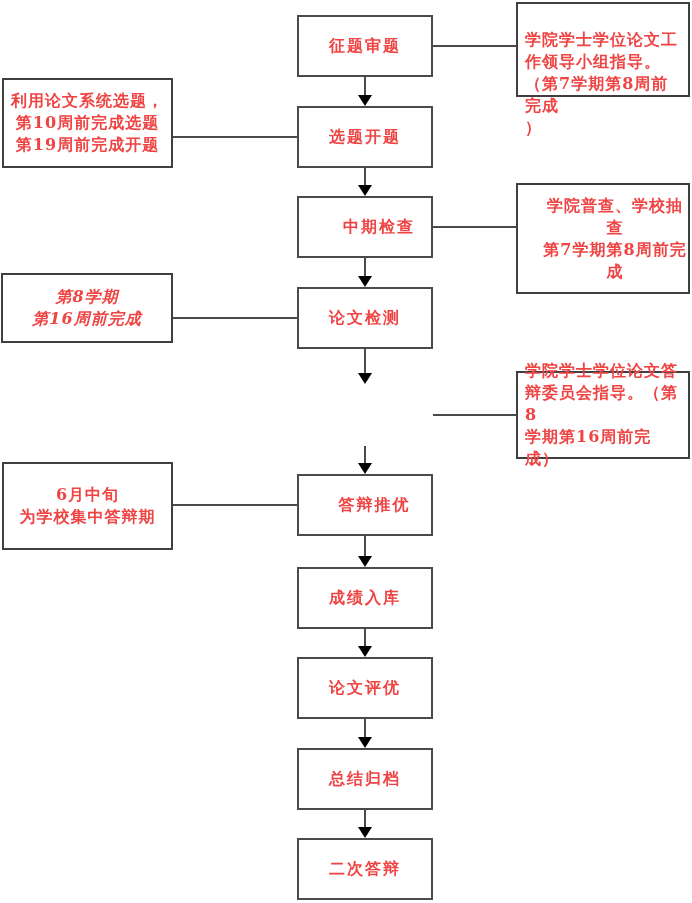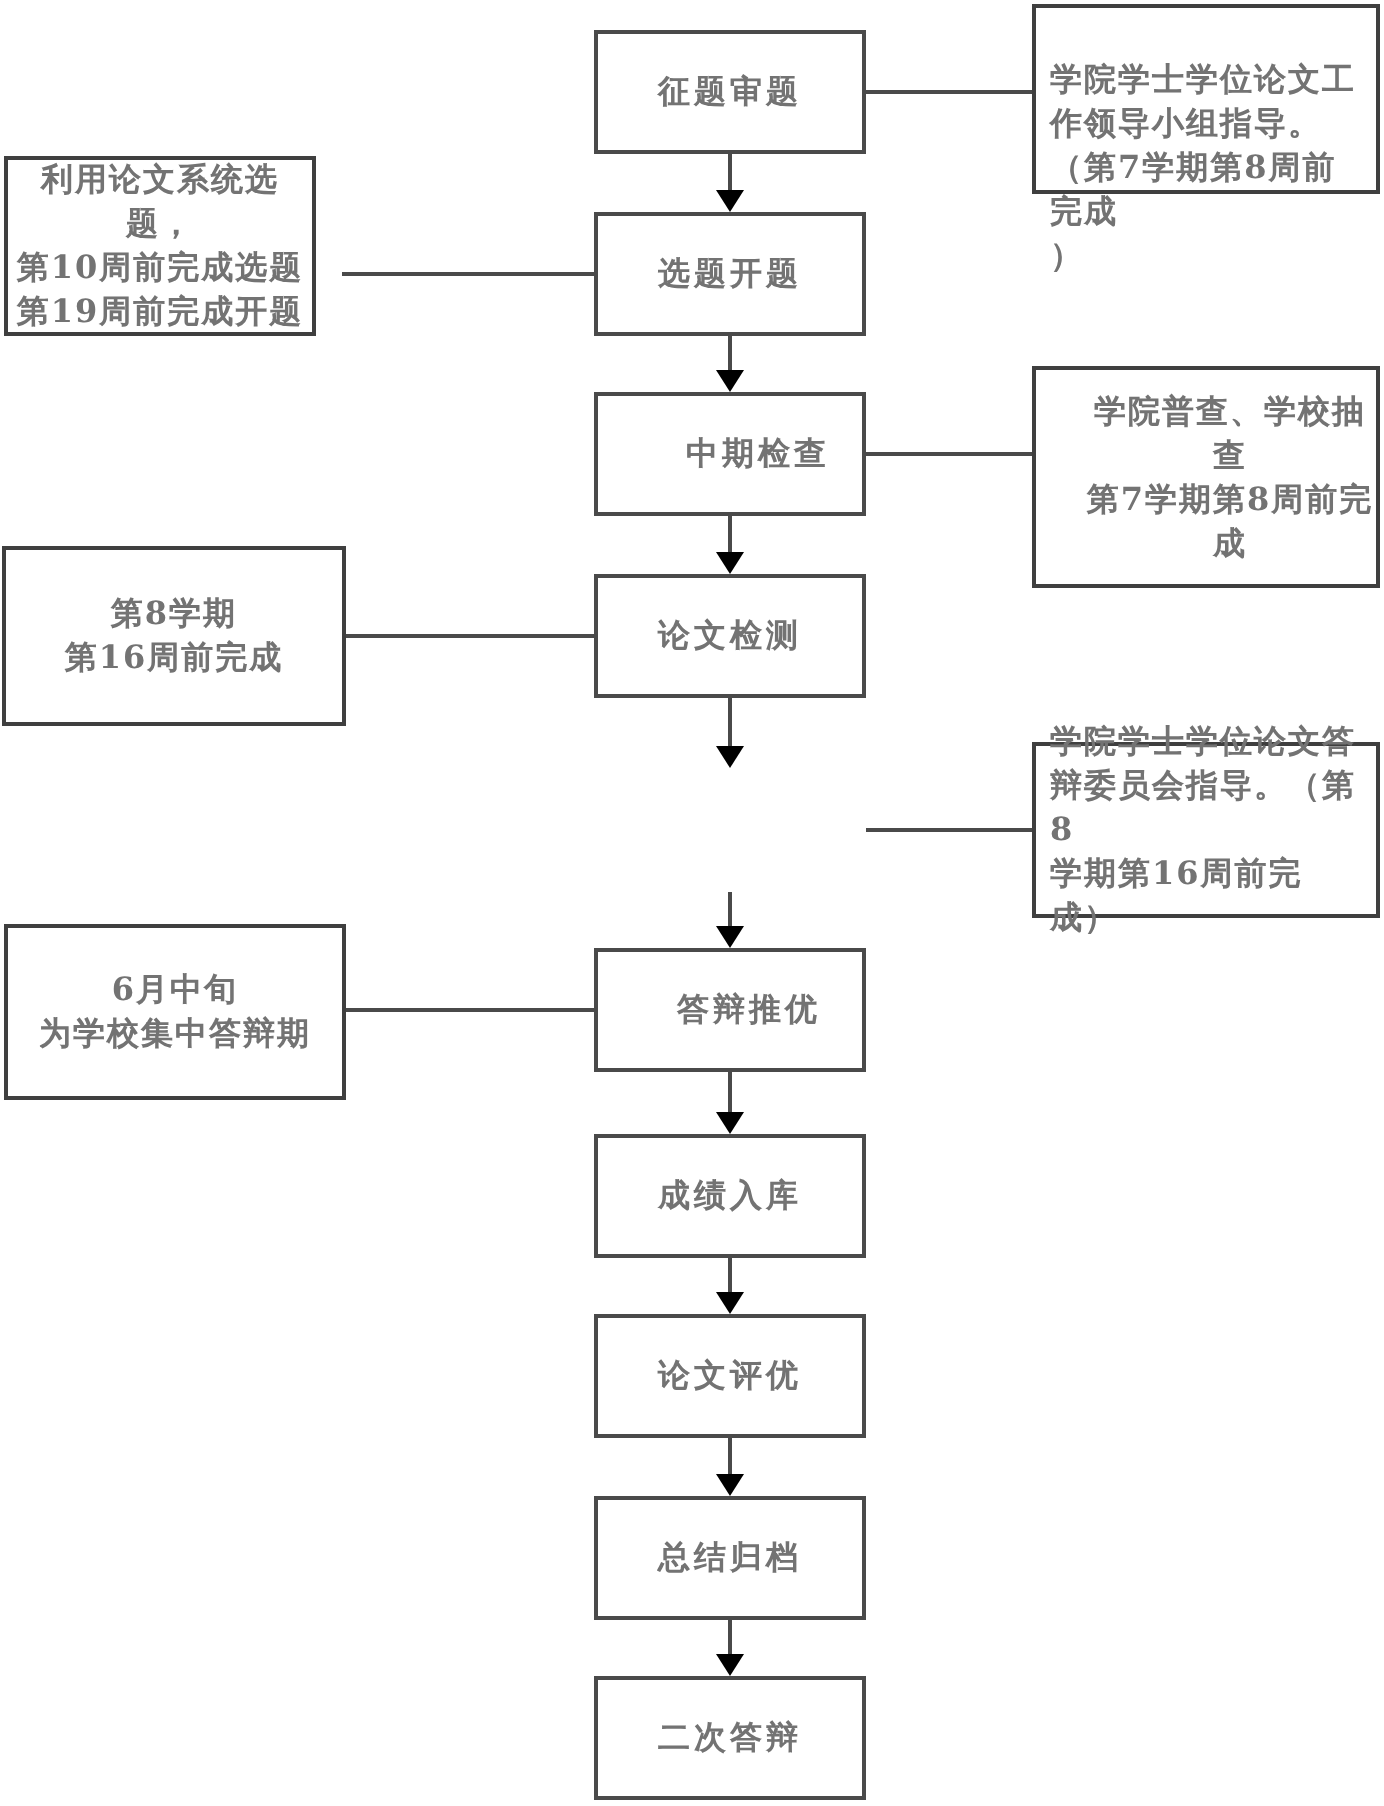--- a/index.html
+++ b/index.html
@@ -7,21 +7,21 @@
     padding: 0;
     background: #ffffff;
   }
   * { box-sizing: border-box; }
   .canvas {
     position: relative;
     width: 692px;
     height: 903px;
     background: #ffffff;
     font-family: "DejaVu Serif", "Liberation Serif", serif;
-    color: #737373;
+    color: #ef4444;
     overflow: hidden;
   }
   
   .step {
     position: absolute;
     left: 297px;
     width: 136px;
     height: 62px;
     border: 2px solid #4a4a4a;
     background: #ffffff;
@@ -99,23 +99,23 @@
   }
   .side.leftalign {
     text-align: left;
     padding: 3px 7px;
   }
   .side.leftalign.vcenter {
     display: flex;
     align-items: center;
   }
   .rA { left: 516px; top: 2px;   width: 174px; height: 95px; }
-  .lB { left: 2px;   top: 78px;  width: 156px; height: 90px; }
+  .lB { left: 2px;   top: 78px;  width: 171px; height: 90px; }
   .rC { left: 516px; top: 183px; width: 174px; height: 111px; padding-left: 24px; }
-  .lD { left: 1px;   top: 273px; width: 172px; height: 90px; }
+  .lD { left: 1px;   top: 273px; width: 172px; height: 70px; font-style: italic; }
   .rE { left: 516px; top: 371px; width: 174px; height: 88px; }
   .lF { left: 2px;   top: 462px; width: 171px; height: 88px; }
 
   
   .hline {
     position: absolute;
     height: 2px;
     background: #4a4a4a;
     z-index: 1;
   }

